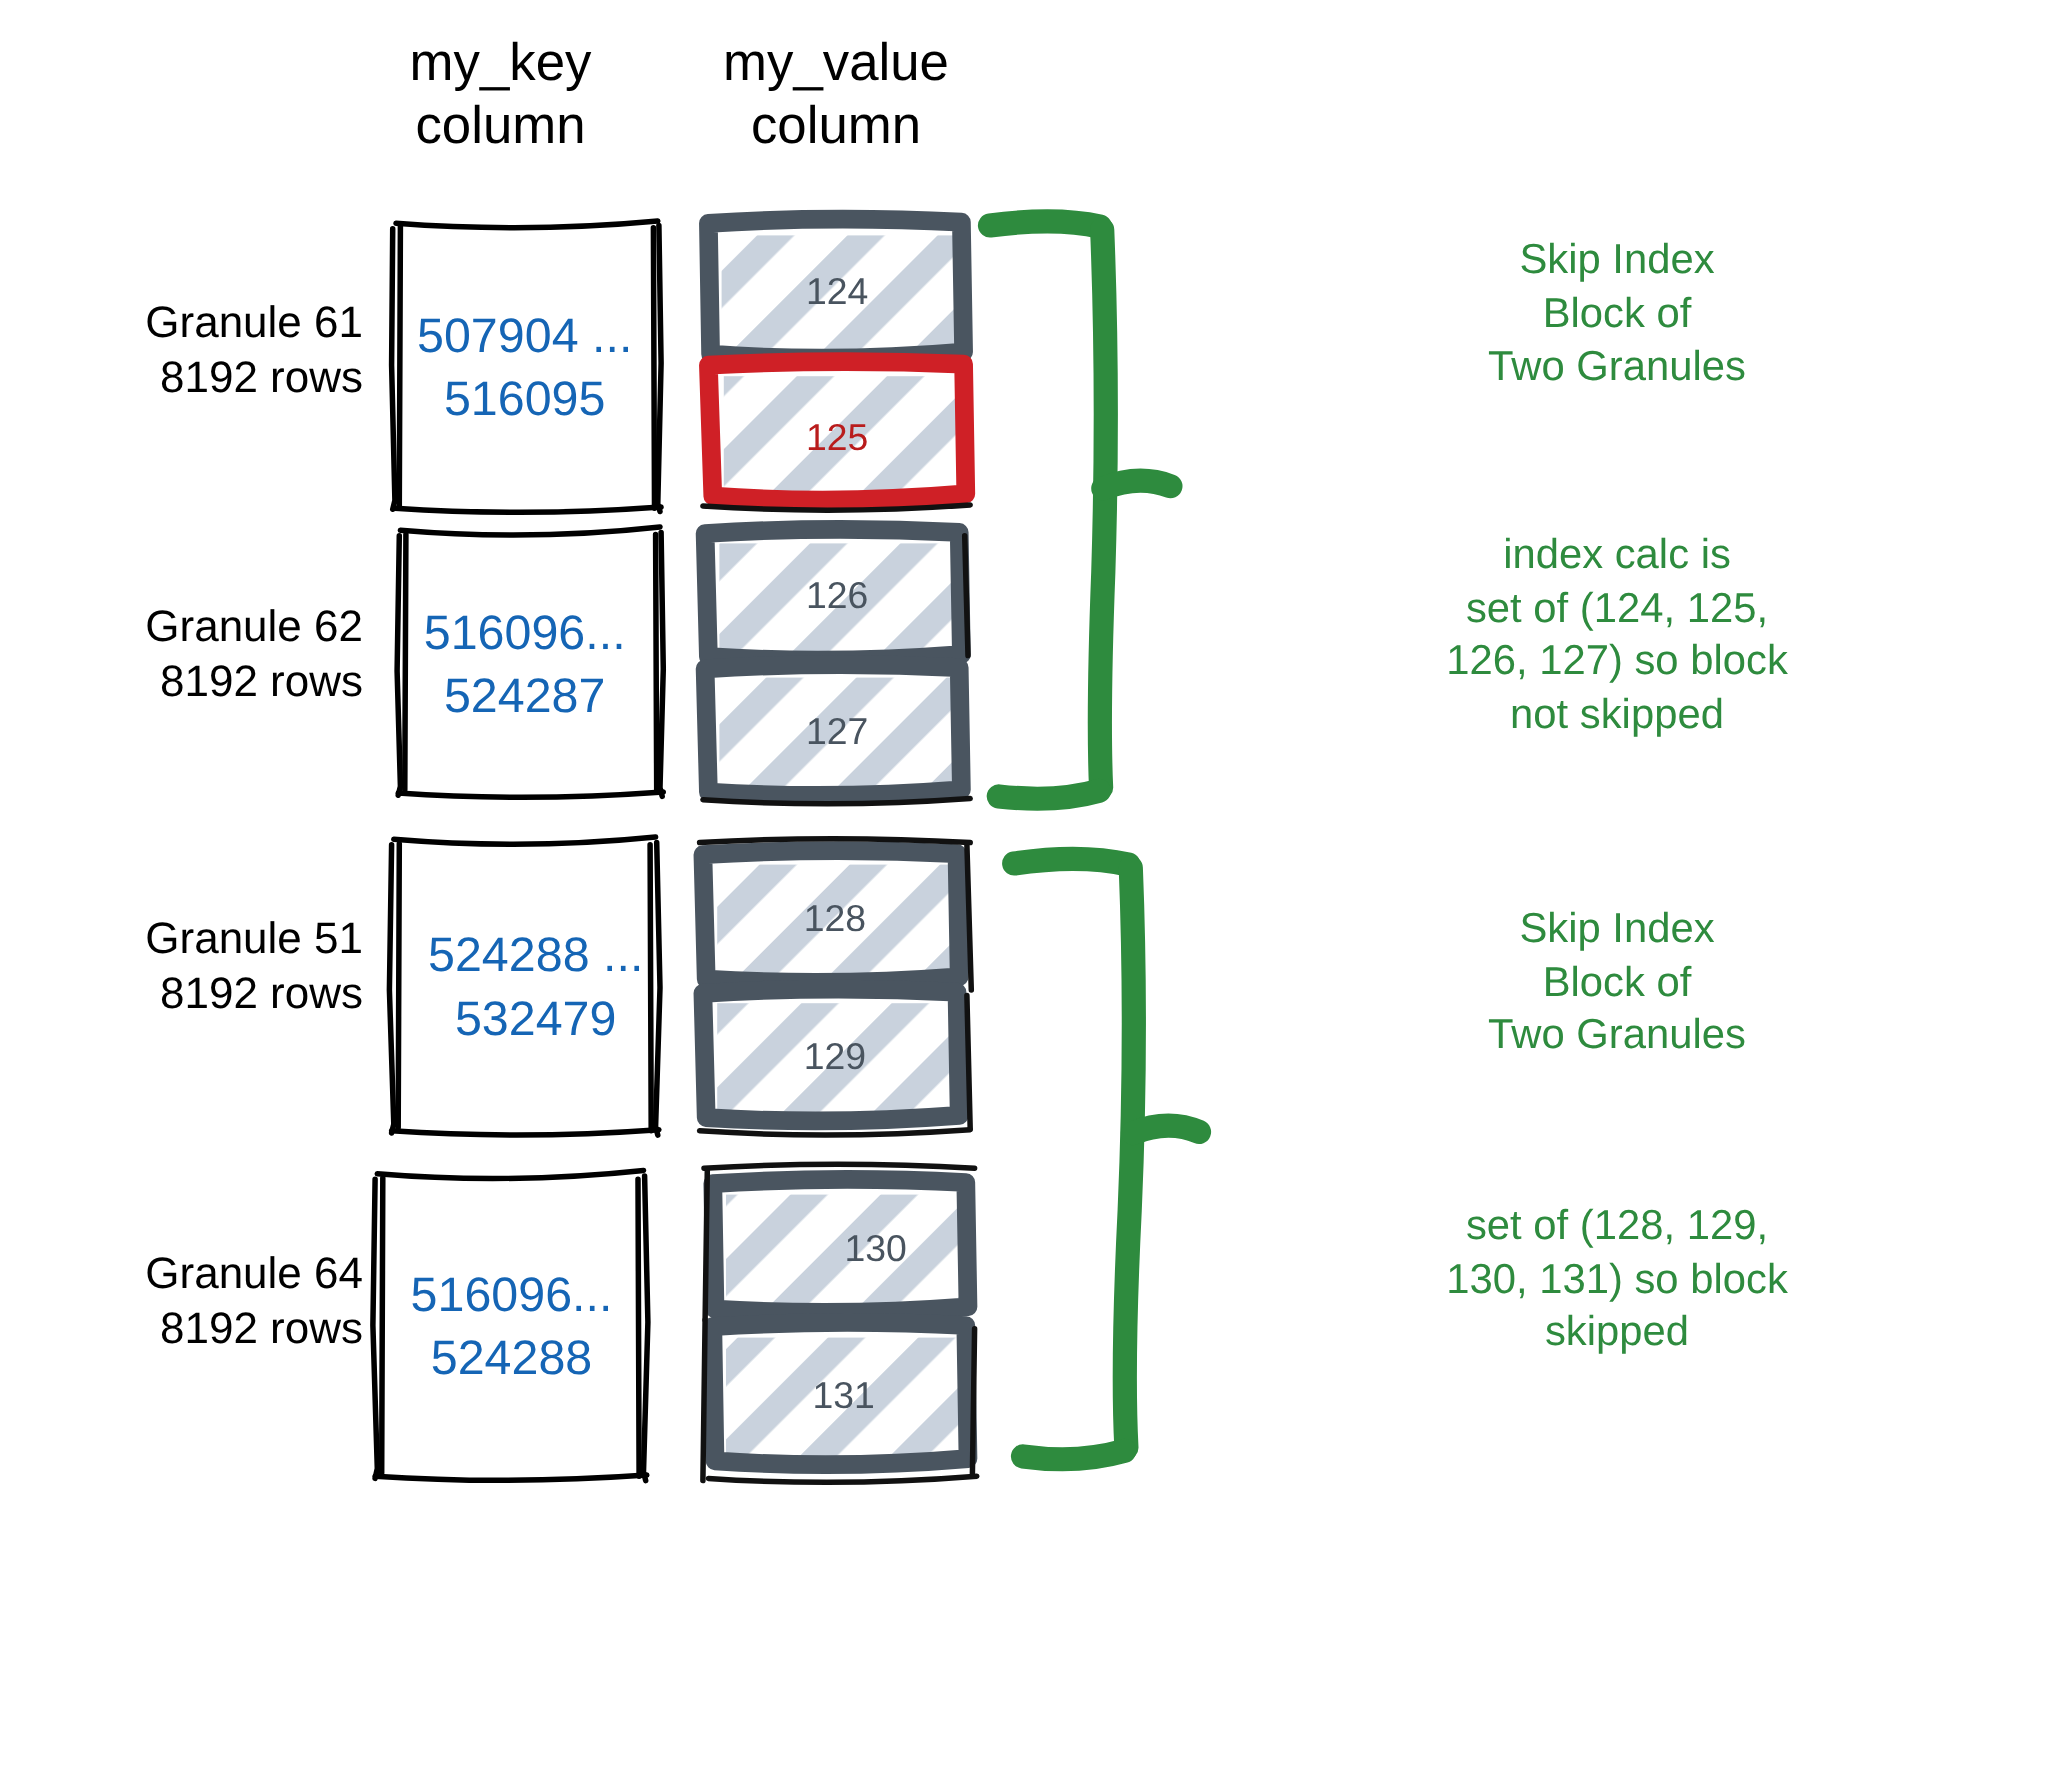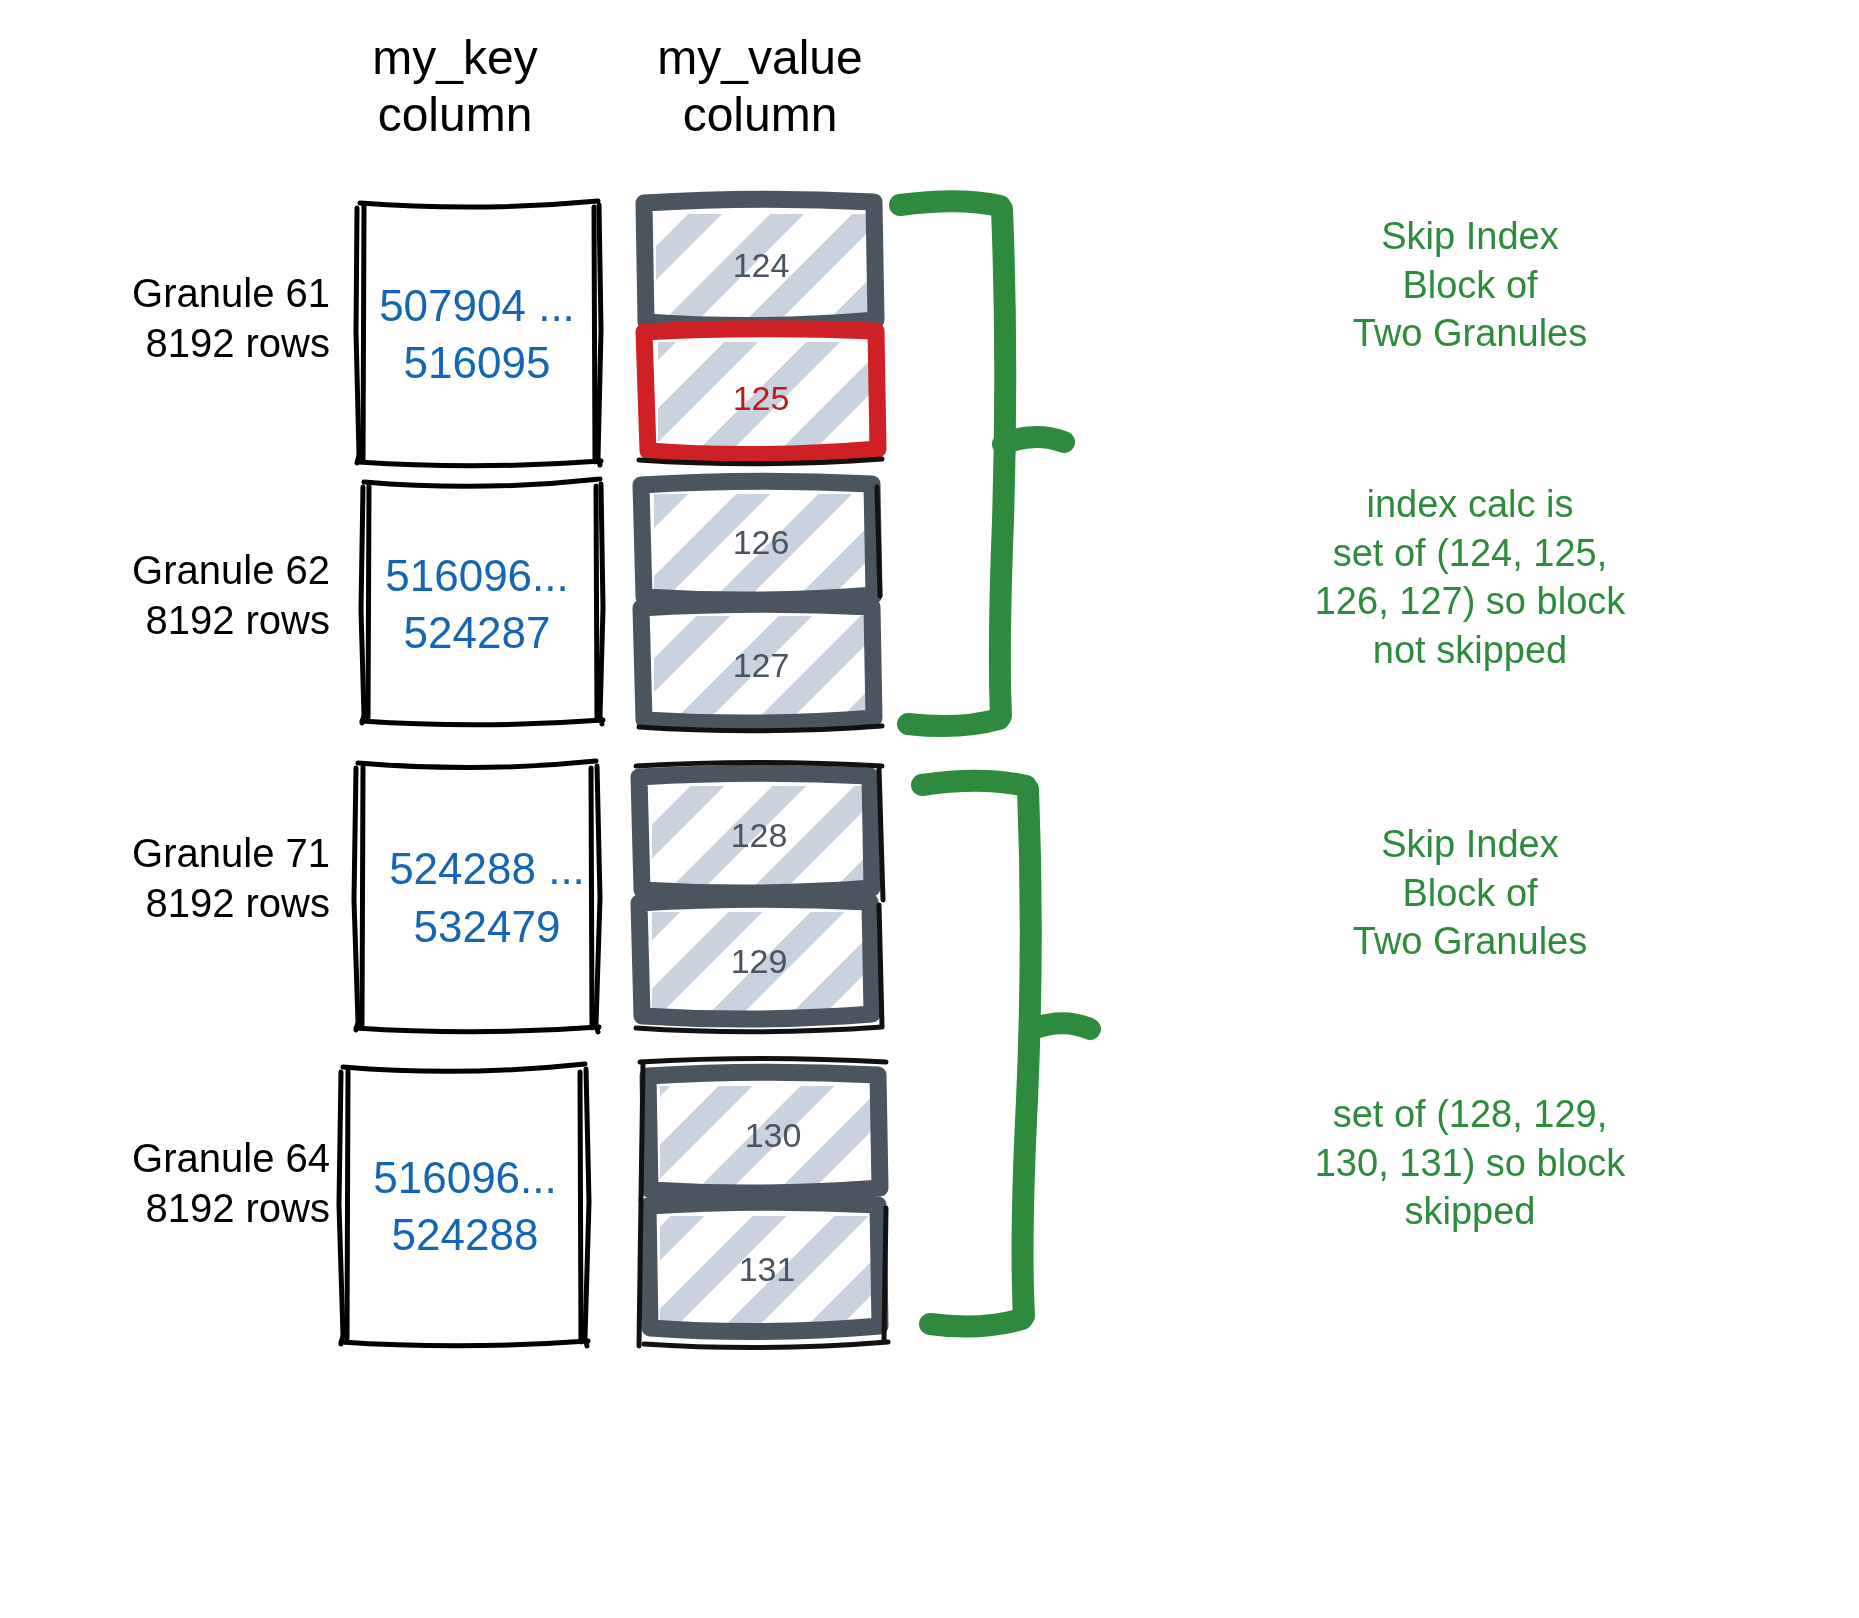--- a/index.html
+++ b/index.html
@@ -230,21 +230,21 @@
 524287</span>
   </div>
   <div class="val-box" style="top:487px;height:110px;">
     <span class="val-text">126</span>
   </div>
   <div class="val-box" style="top:610px;height:110px;">
     <span class="val-text">127</span>
   </div>
 
   <div class="granule-label" style="top:828px;">
-    <span class="gl-name">Granule 71</span>
+    <span class="gl-name">Granule 51</span>
     <span class="gl-rows">8192 rows</span>
   </div>
   <div class="key-box" style="top:765px;height:265px;padding-left:10px;">
     <span class="key-text">524288 ...
 532479</span>
   </div>
   <div class="val-box" style="left:636px;top:780px;height:110px;">
     <span class="val-text">128</span>
   </div>
   <div class="val-box" style="left:636px;top:906px;height:110px;">
@@ -252,21 +252,21 @@
   </div>
 
   <div class="granule-label" style="top:1133px;">
     <span class="gl-name">Granule 64</span>
     <span class="gl-rows">8192 rows</span>
   </div>
   <div class="key-box" style="left:340px;top:1070px;height:272px;">
     <span class="key-text">516096...
 524288</span>
   </div>
-  <div class="val-box" style="left:612px;top:1080px;height:110px;padding-left:38px;">
+  <div class="val-box" style="left:635px;top:1080px;height:110px;padding-left:38px;">
     <span class="val-text">130</span>
   </div>
   <div class="val-box" style="left:644px;top:1212px;height:115px;">
     <span class="val-text">131</span>
   </div>
 
   <div class="note" id="note-1">Skip Index
 Block of
 Two Granules</div>
   <div class="note" id="note-2">index calc is

